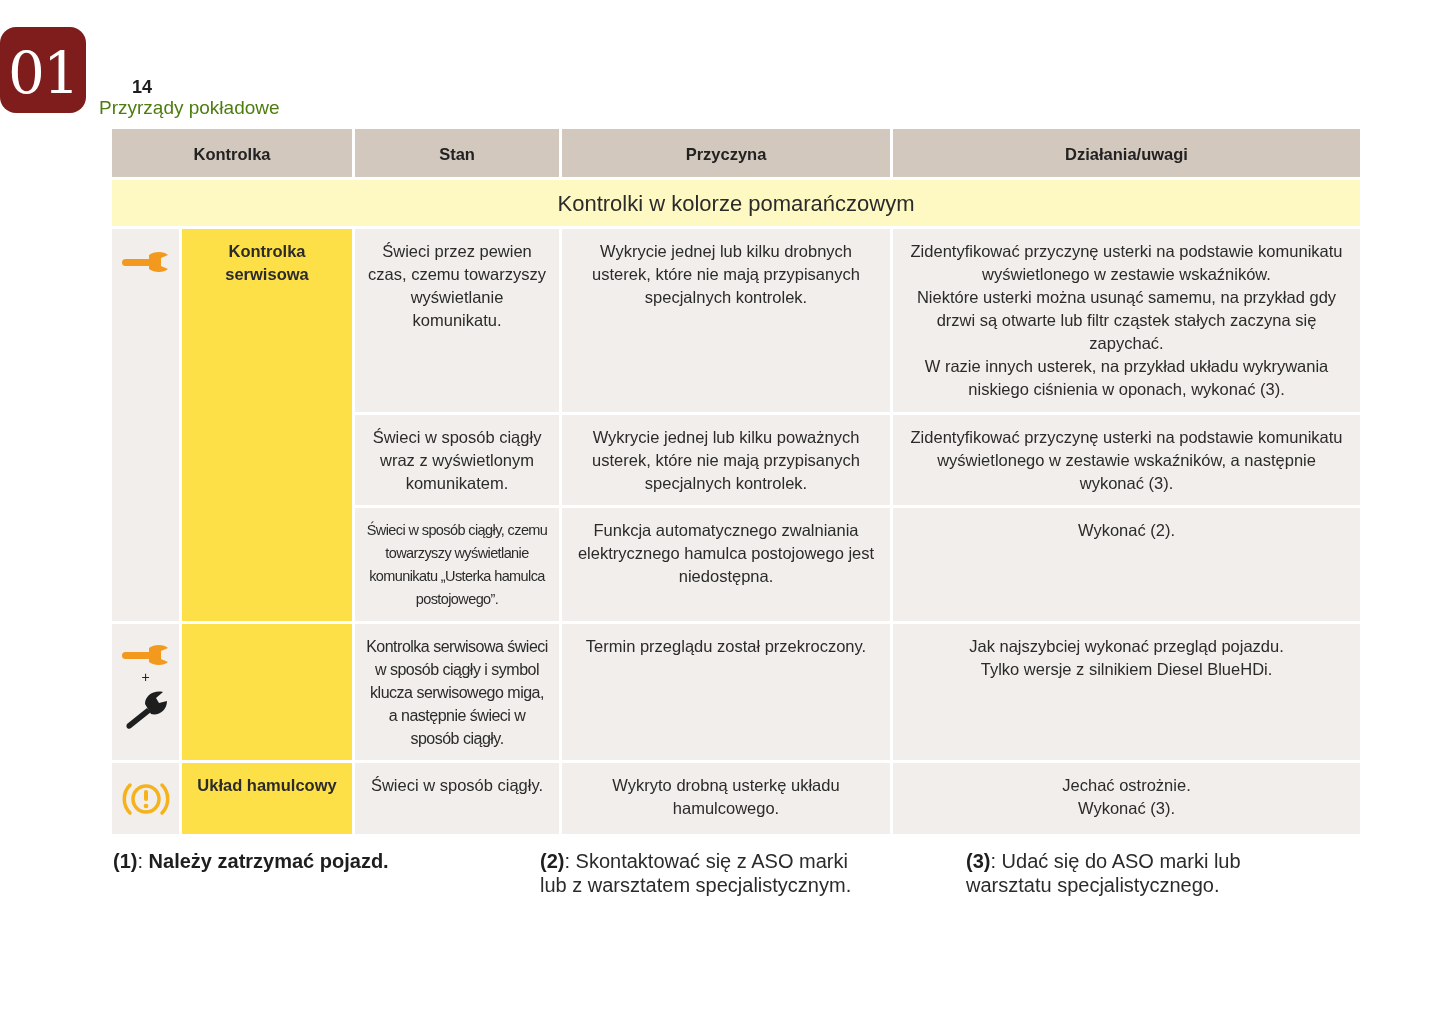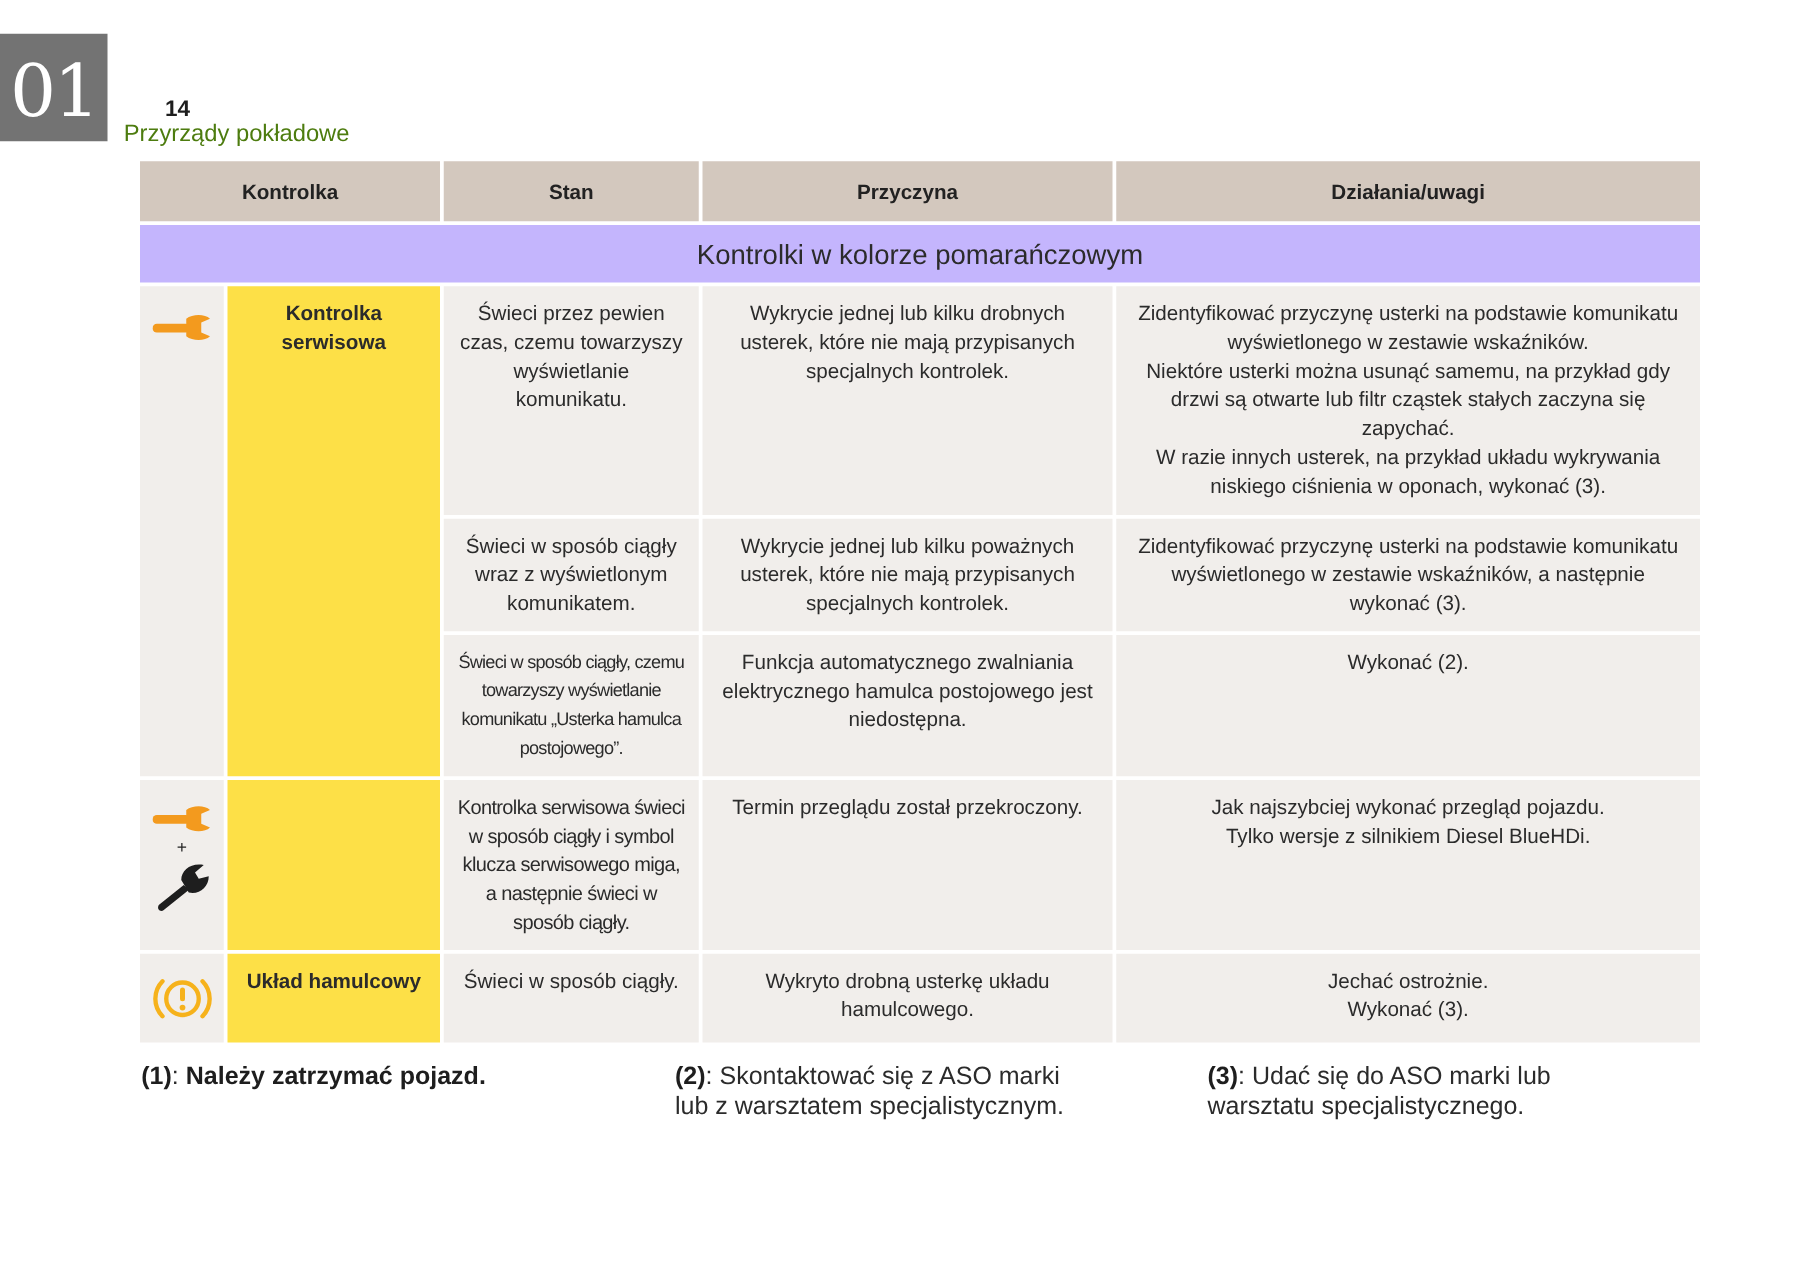--- a/index.html
+++ b/index.html
@@ -1,28 +1,28 @@
 <!DOCTYPE html>
 <html><head>
 <meta charset="utf-8">
 <style>
   html, body { margin:0; padding:0; background:#ffffff; }
   body { width:1445px; height:1019px; position:relative; overflow:hidden;
          font-family:"Liberation Sans", sans-serif; color:#2b2b2b; }
-  .chapter-box { position:absolute; left:0; top:27px; width:86px; height:86px; background:#737373; }
+  .chapter-box { position:absolute; left:0; top:27px; width:86px; height:86px; background:#7f1d1d;border-radius:16px; }
   .chapter-num { position:absolute; left:0; top:0; width:86px; height:86px; line-height:92px; text-align:center;
                  font-family:"DejaVu Serif", serif; font-size:58px; color:#ffffff; font-weight:normal; letter-spacing:-2px; }
   .page-num { position:absolute; left:99px; top:77px; font-size:18px; font-weight:bold; color:#1e1e1e;margin-left:33px; }
   .page-title { position:absolute; left:99px; top:97px; font-size:19px; color:#4d7c0f; }
 
   table.tbl { position:absolute; left:112px; top:129px; width:1248px; border-collapse:separate; border-spacing:3px;
               margin:-3px; table-layout:fixed; font-size:16.5px; line-height:23px; }
   .tbl td, .tbl th { vertical-align:top; padding:11px 10px 10px 10px; text-align:center; }
   .tbl th { background:#d3c8be; font-weight:bold; font-size:16.5px; height:26px; padding:14px 10px 8px 10px; color:#222; }
-  .section-row td { background:#c4b5fd; font-size:22px; padding:12px 10px 10px 10px; height:24px; color:#2b2b2b; }
+  .section-row td { background:#fef9c3; font-size:22px; padding:12px 10px 10px 10px; height:24px; color:#2b2b2b; }
   .cell { background:#f1eeeb; }
   .cell-name { background:#fde047; font-weight:bold; }
   .cell-icon { background:#f1eeeb; text-align:center !important; padding:10px 0 !important; }
   .condensed { font-size:14.5px; letter-spacing:-0.6px; line-height:23px; transform-origin:left; }
   .icon-wrap { display:block; margin:0 auto; }
   .plus { font-size:14px; color:#222; display:block; margin:4px 0 6px 0; line-height:14px; }
 
   .notes { position:absolute; top:850px; font-size:20px; line-height:23.5px; color:#2b2b2b; }
   .notes b { color:#1e1e1e; }
 </style>

